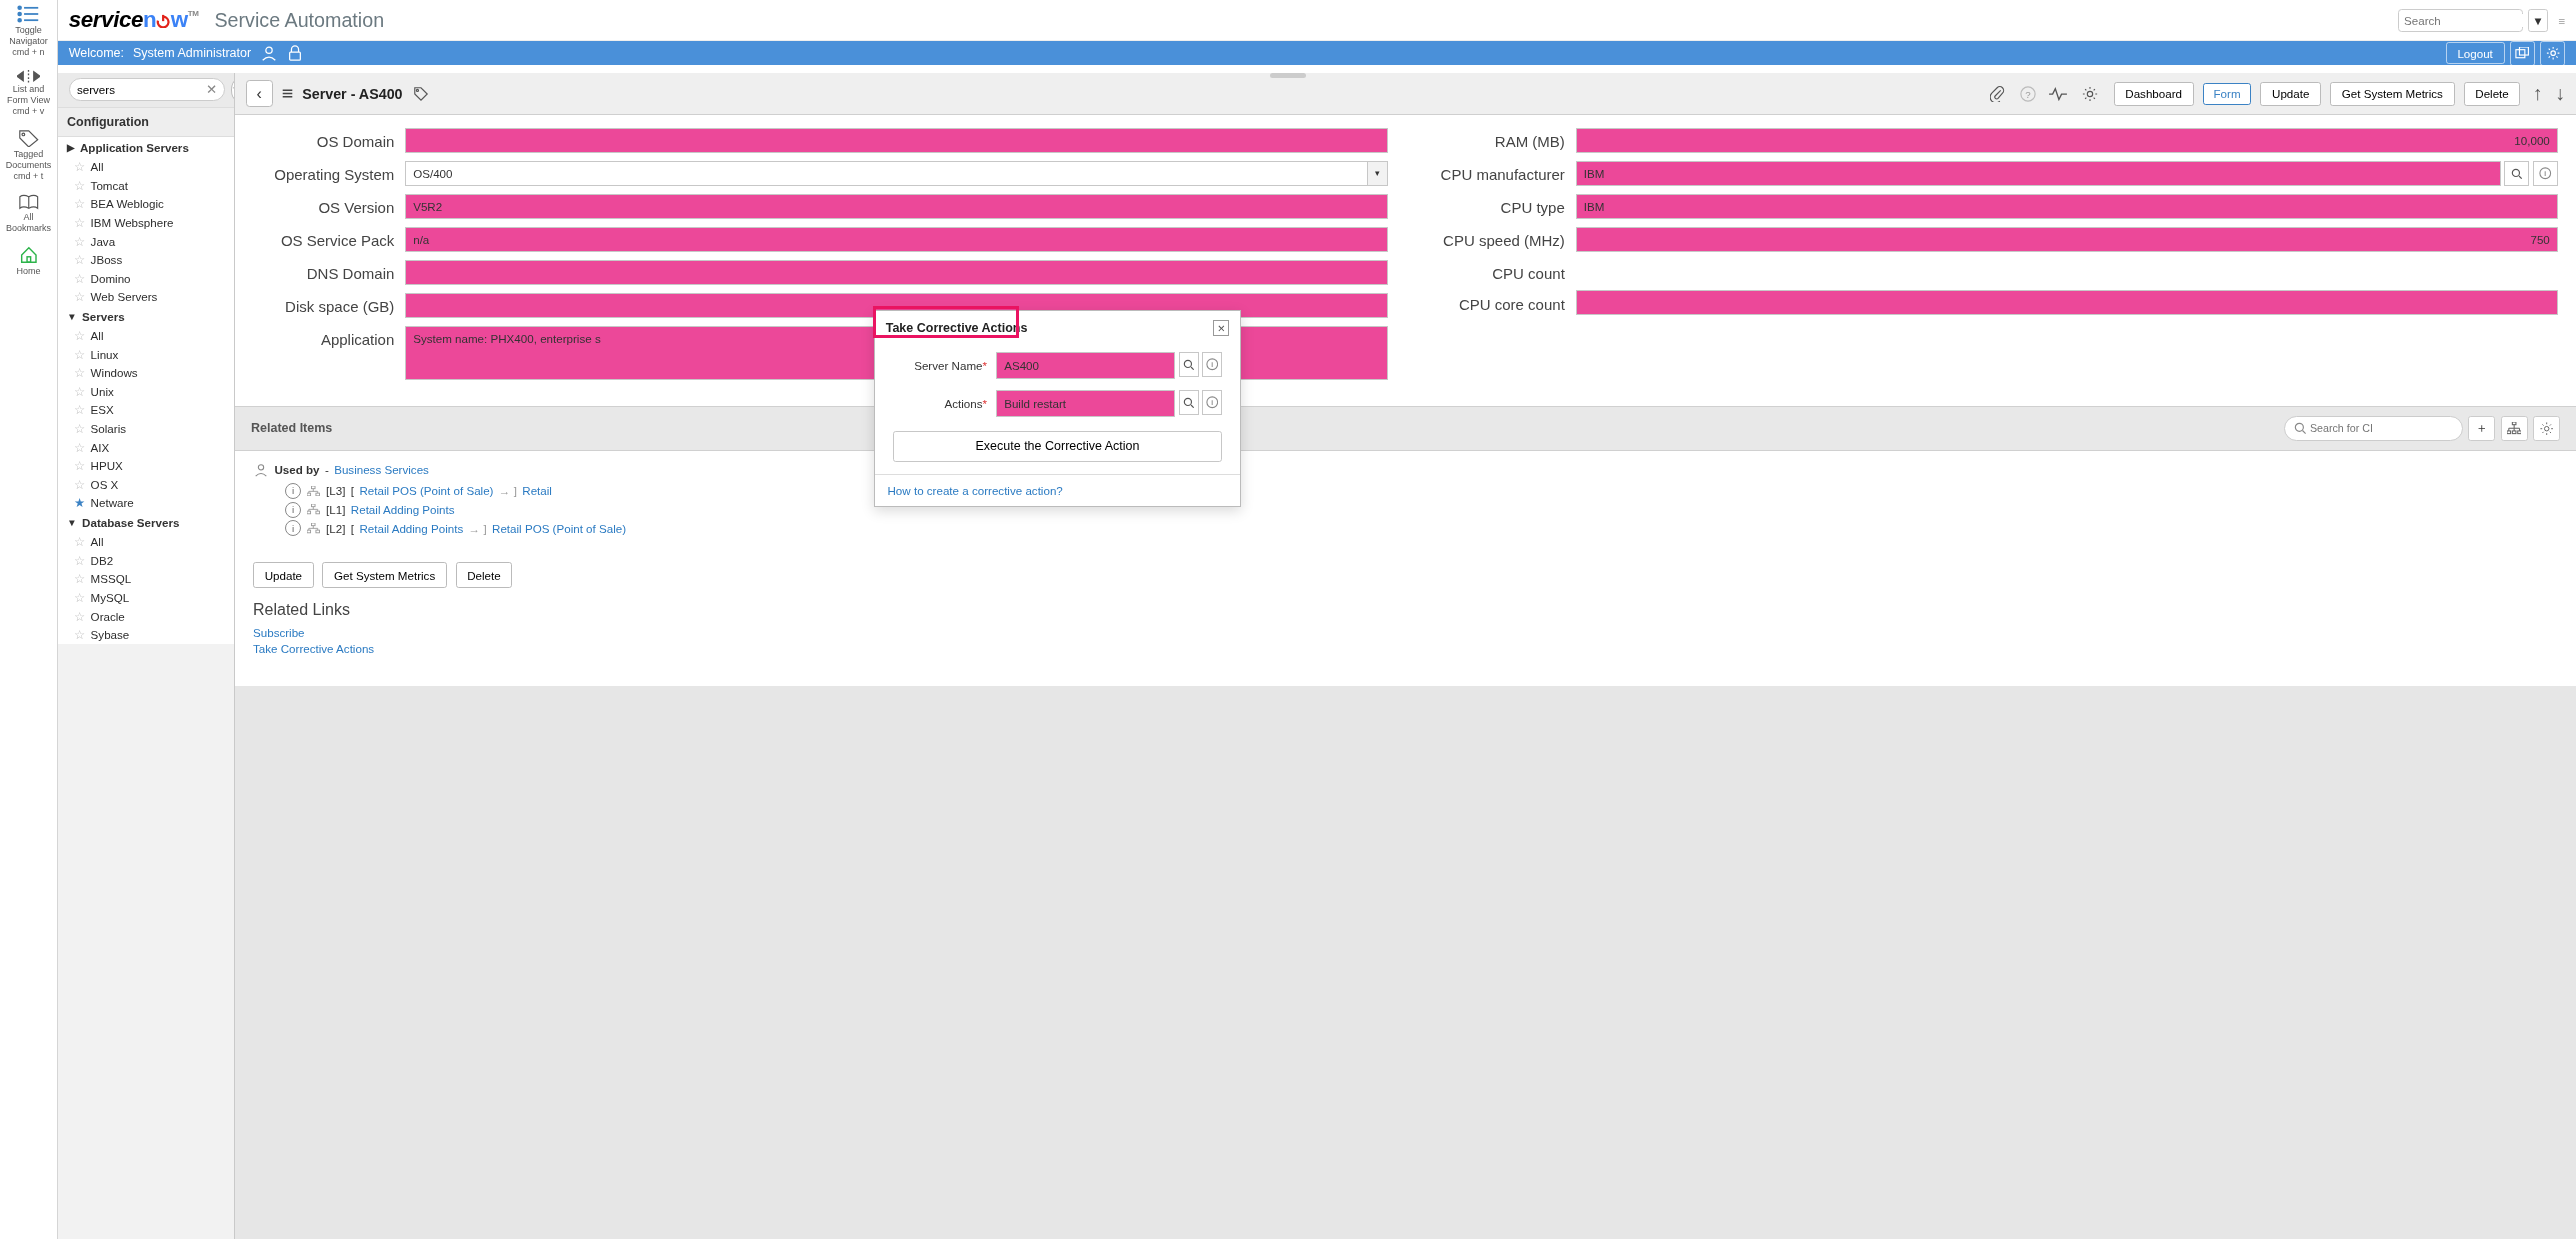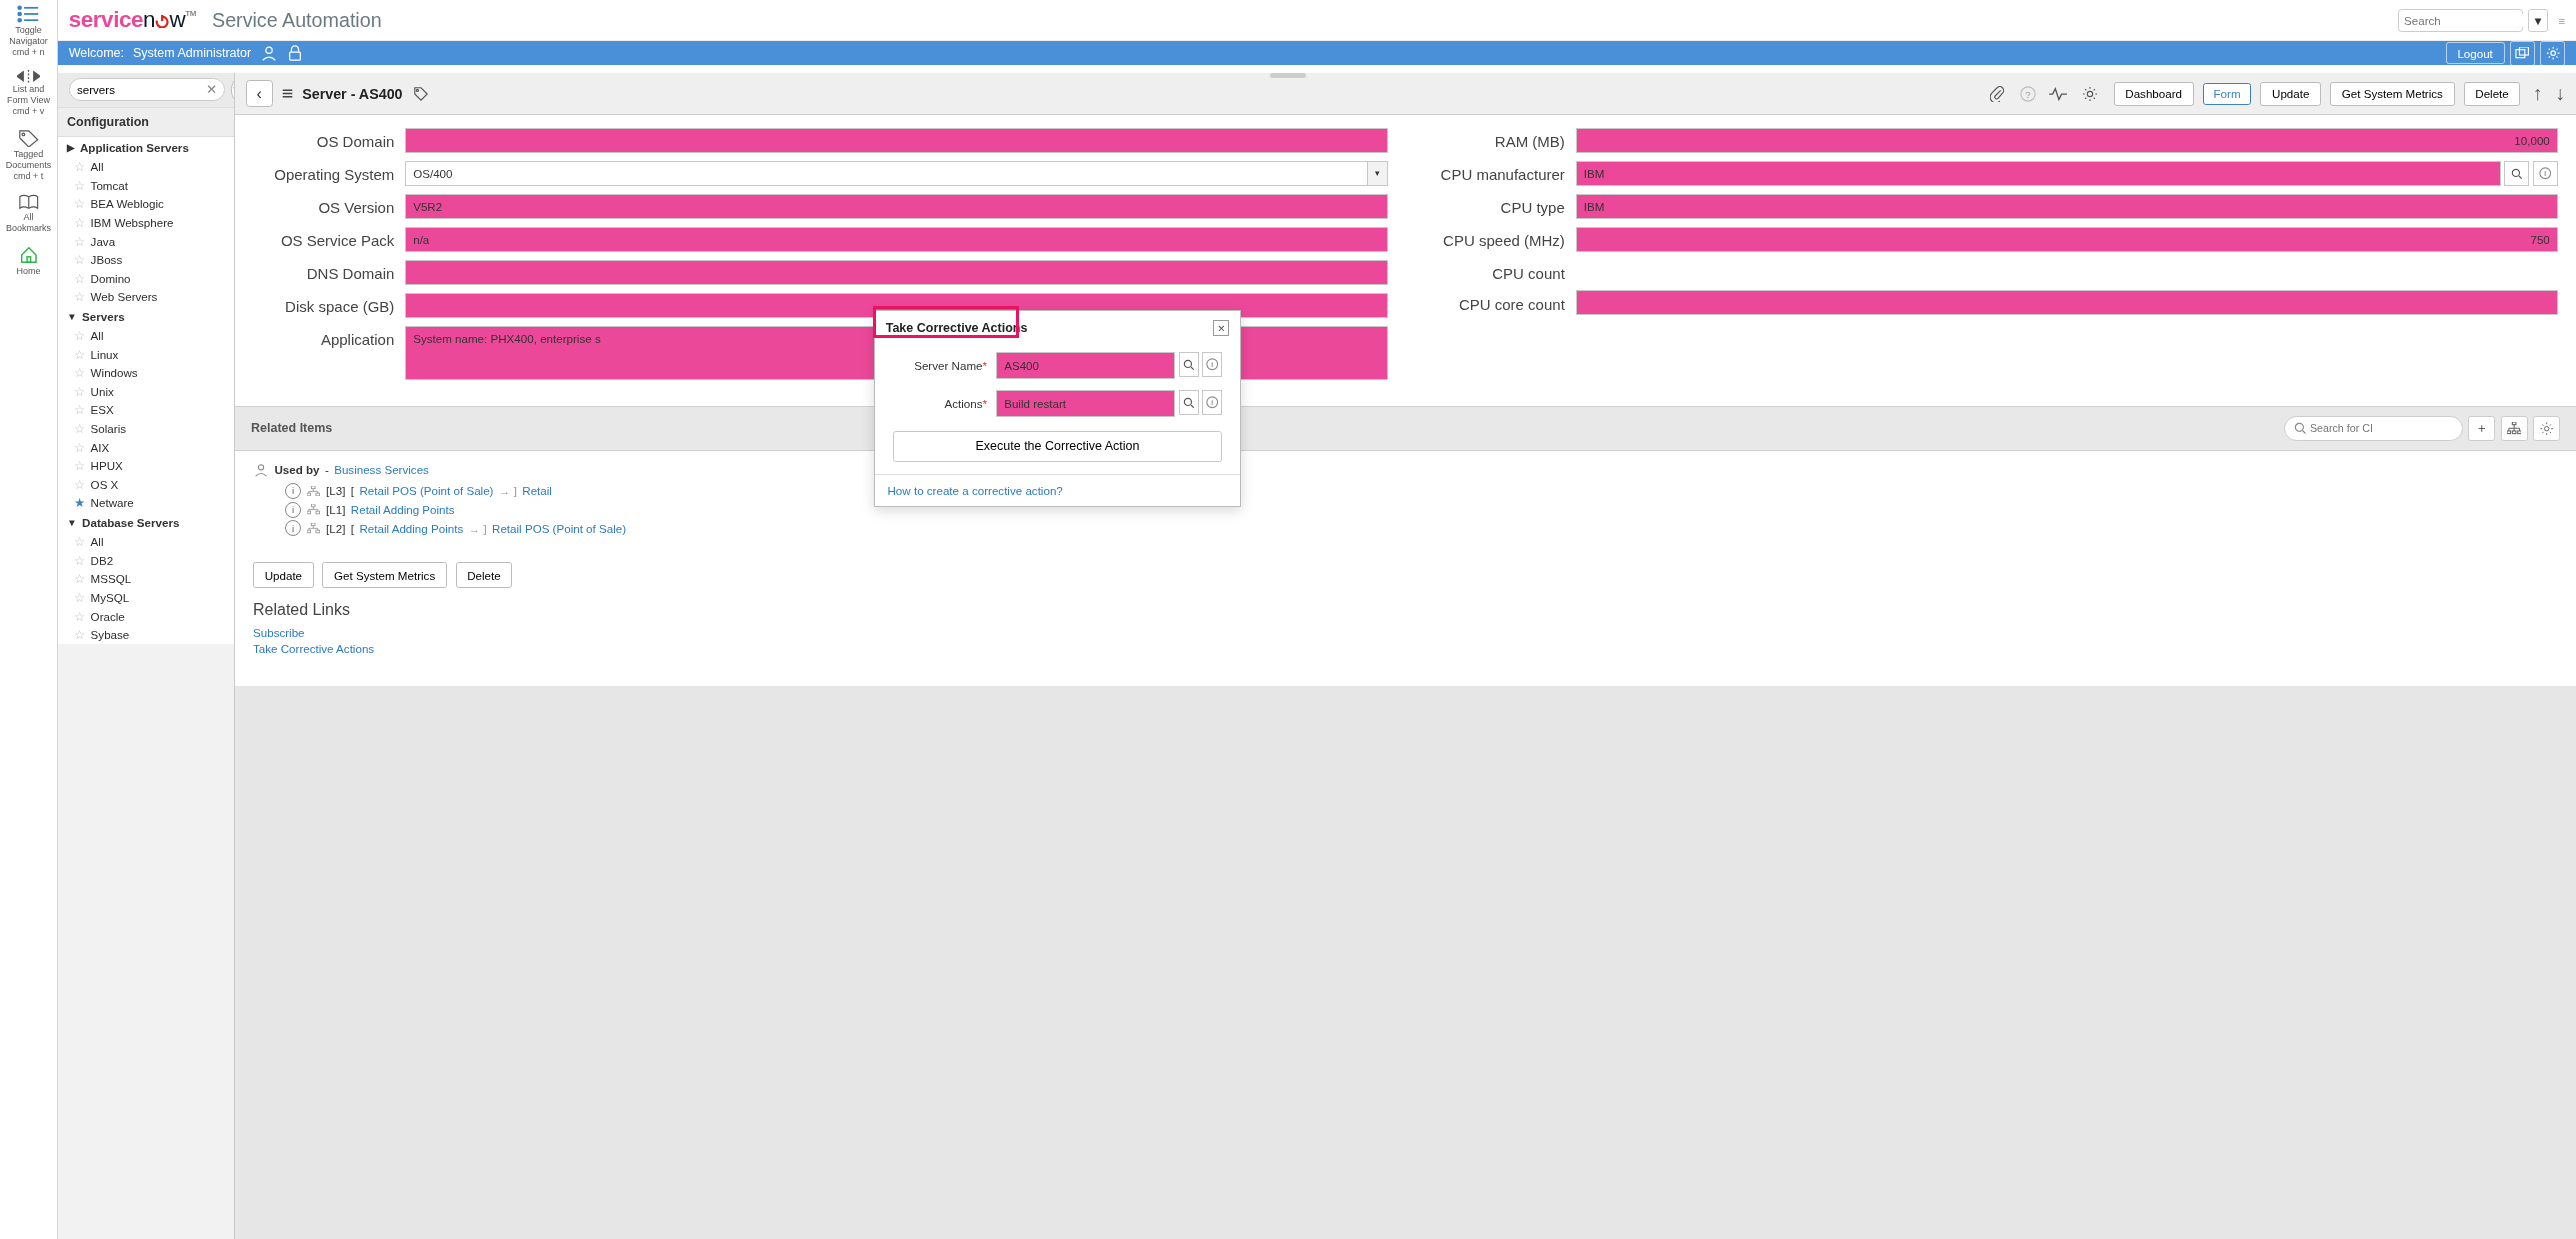--- a/index.html
+++ b/index.html
@@ -9,22 +9,22 @@
 
 .mini-rail { position: fixed; left: 0; top: 0; bottom: 0; width: 58px; background: #fff; border-right: 0.9px solid #d5d5d5; display: flex; flex-direction: column; align-items: center; text-align: center; font-size: 9px; color: #555; z-index: 50; }
 .mini-rail .rail-item { padding: 5.4px 1.8px 7.2px; width: 100%; cursor: pointer; }
 .mini-rail .rail-icon { display: block; margin: 0 auto 1.8px; }
 .mini-rail .rail-label { display: block; line-height: 1.2; }
 
 
 .topbar { position: fixed; top: 0; left: 58px; right: 0; height: 41px; background: #fff; display: flex; align-items: center; padding: 0 10.7px; border-bottom: 0.9px solid #eee; z-index: 40; }
 .brand { display: flex; align-items: baseline; gap: 16px; }
 .brand-logo { font-size: 22.4px; font-weight: 600; letter-spacing: -0.4px; }
-.brand-logo .gray { color: #ec4899; }
-.brand-logo .red { color: #0f172a; font-weight: 400; }
+.brand-logo .gray { color: #000000; font-style: italic; }
+.brand-logo .red { color: #3b82f6; font-weight: 700; }
 .brand-logo .tm { font-size: 8px; color: #888; position: relative; top: -10.7px; }
 .brand-sub { font-size: 19.7px; color: #6b7980; font-weight: 300; }
 .search-wrap { margin-left: auto; display: flex; align-items: center; gap: 5.4px; }
 .search-box { display: flex; align-items: center; border: 0.9px solid #ccc; border-radius: 3.6px; padding: 1.8px 5.4px; height: 23px; width: 125px; }
 .search-box input { border: none; outline: none; flex: 1; font-size: 11.6px; }
 .search-dd { width: 19.7px; height: 23px; border: 0.9px solid #ccc; border-radius: 2.7px; display: flex; align-items: center; justify-content: center; }
 .hamburger-right { margin-left: 5.4px; color: #999; font-size: 11.6px; }
 
 
 .welcomebar { position: fixed; top: 41px; left: 58px; right: 0; height: 24px; background: #4a90d9; color: #fff; display: flex; align-items: center; padding: 0 10.7px; font-size: 12.5px; z-index: 39; }

